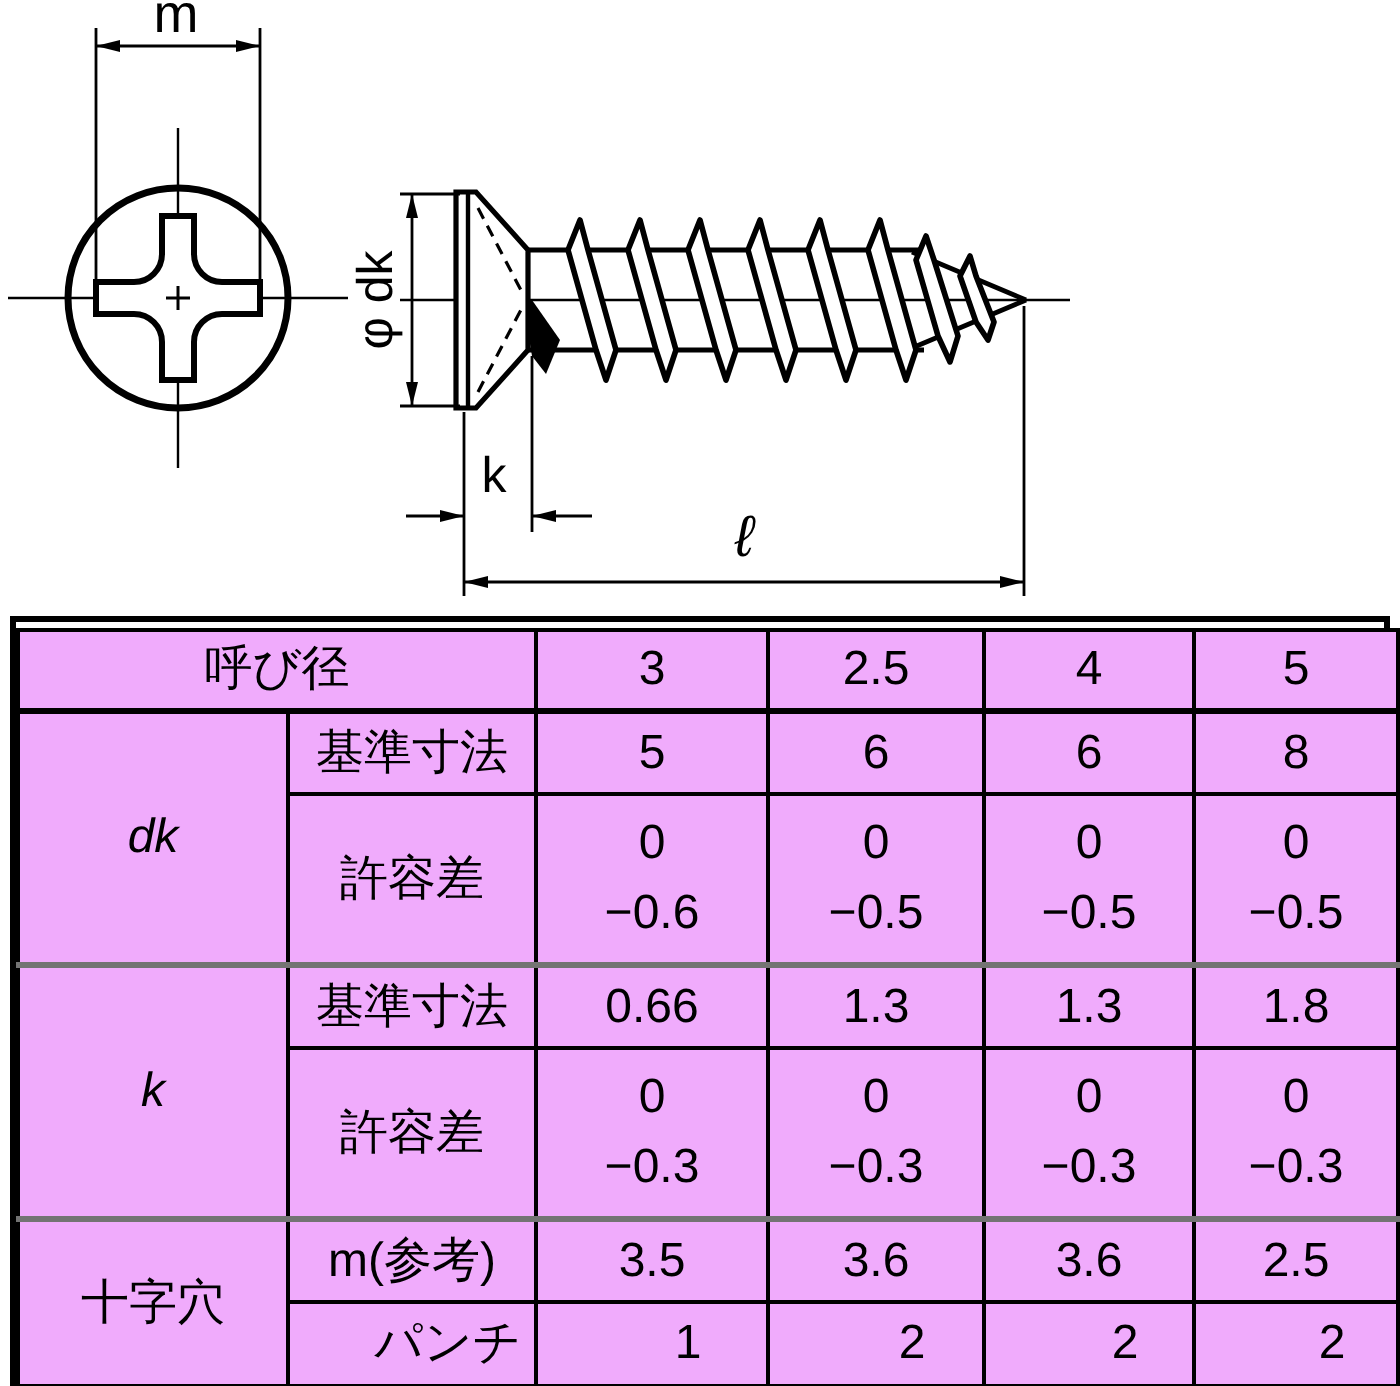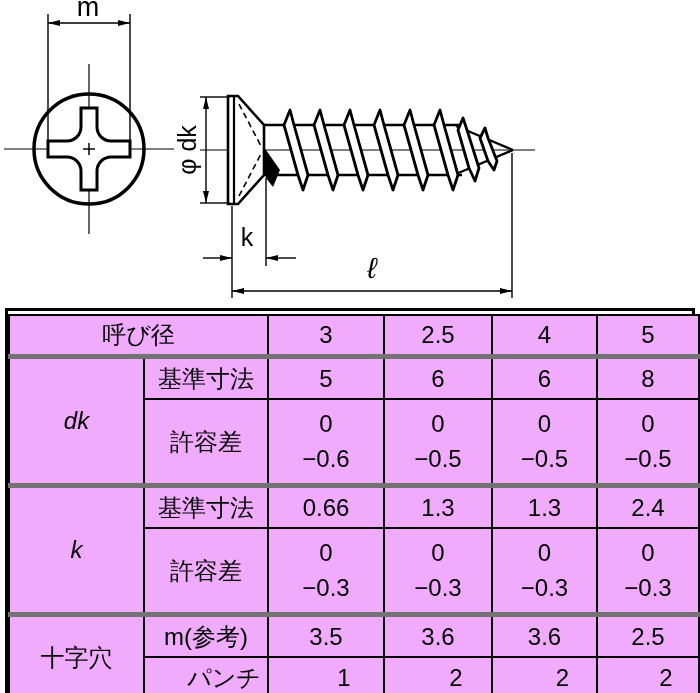--- a/index.html
+++ b/index.html
@@ -29,21 +29,21 @@
     vertical-align:middle;
     font-size:24px;
     line-height:1.15;
     padding:0;
     background:#f0abfc;
     overflow:hidden;
   }
   tr.h-row td{border-top:2px solid #000;border-bottom:3px solid #000;height:38px;}
   tr.r-basic td{height:39px;}
   tr.r-tol td{height:83px;}
-  tr.sec td{border-top:5px solid #737373;}
+  tr.sec td{border-top:3px solid #737373;}
   tr.r-m td{height:39px;}
   tr.r-punch td{height:40px;padding-left:36px;}
   td.group-label{font-size:26px;font-style:italic;}
   .tol span{display:block;line-height:1.45;}
 </style>
 </head>
 <body>
 
 <div class="drawing">
 <svg width="700" height="308" viewBox="0 0 700 308">
@@ -195,21 +195,21 @@
             </div>
           </td>
     </tr>
 
     <tr class="r-basic sec">
       <td rowspan="2" class="group-label">k</td>
       <td>基準寸法</td>
       <td>0.66</td>
       <td>1.3</td>
       <td>1.3</td>
-      <td>2.4</td>
+      <td>1.8</td>
     </tr>
     <tr class="r-tol">
       <td>許容差</td>
       <td>
             <div class="tol">
               <span>0</span>
               <span>−0.3</span>
             </div>
           </td>
       <td>

